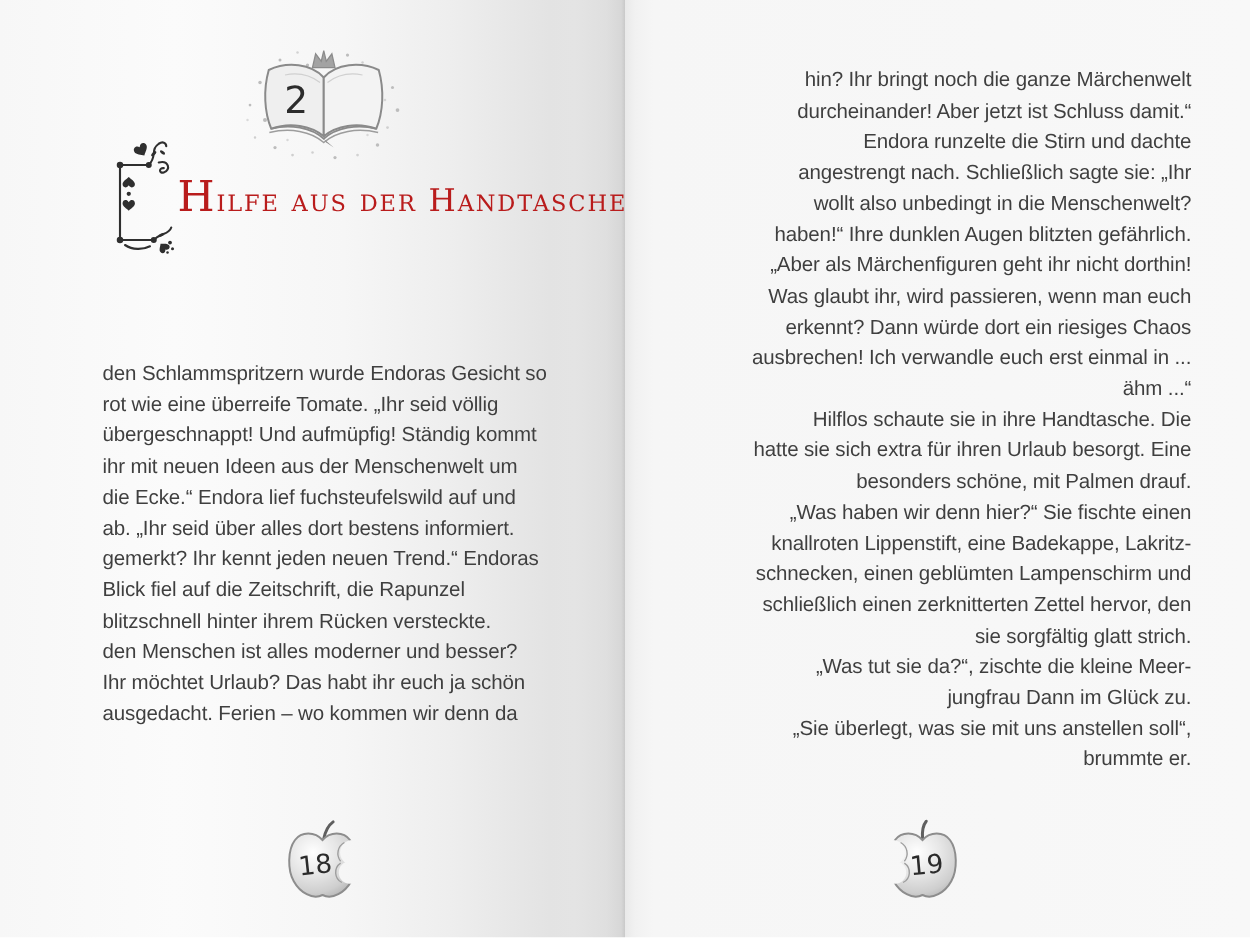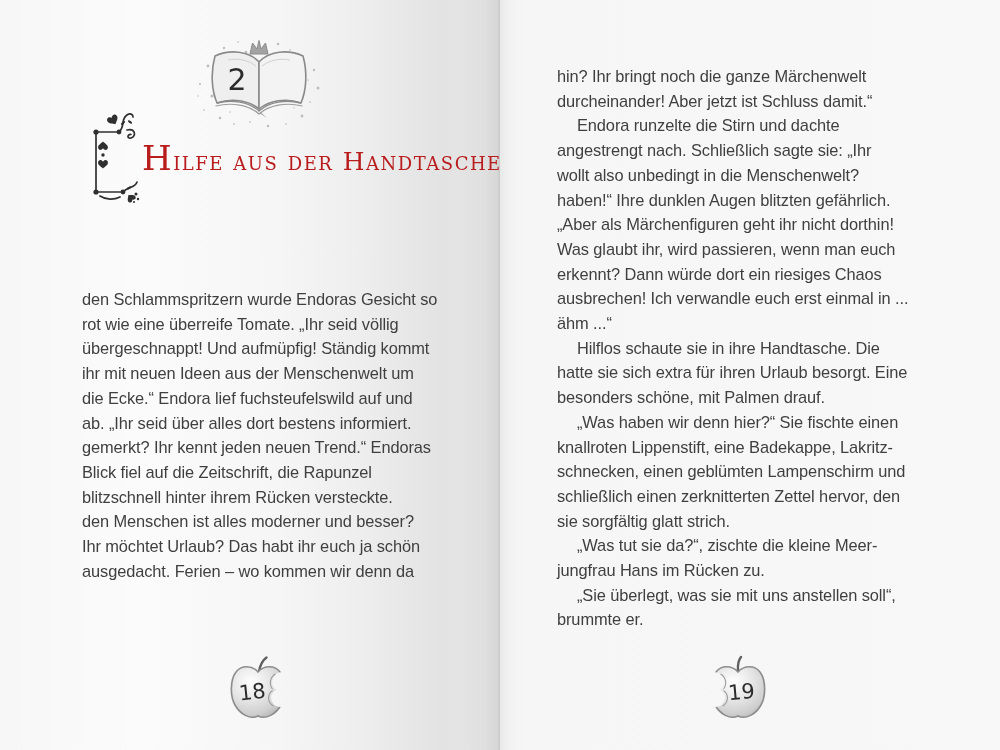--- a/index.html
+++ b/index.html
@@ -32,21 +32,21 @@
   }
   .chapter-title::first-letter{font-size:34px;}
   .textblock{
     position:absolute;
     font-size:16.4px;line-height:24.7px;letter-spacing:-0.1px;
     color:#3f3f3f;font-weight:500;
   }
   .textblock .line{white-space:nowrap;}
   .textblock .line.ind{padding-left:20px;}
   #text-left{left:82px;top:287px;width:392px;}
-  #text-right{left:557px;top:64px;width:396px;}
+  #text-right{left:557px;top:52px;width:396px;text-align:right;}
   .apple{position:absolute;width:64px;height:72px;}
   #apple-left{left:226px;top:654px;}
   #apple-right{left:706px;top:654px;}
   .apple text, .chapter-badge text{font-family:"DejaVu Sans",sans-serif;}
 </style>
 </head>
 <body>
 
 <div id="spread">
 
@@ -157,21 +157,21 @@
       <div class="line">ähm ...“</div>
       <div class="line ind">Hilflos schaute sie in ihre Handtasche. Die</div>
       <div class="line">hatte sie sich extra für ihren Urlaub besorgt. Eine</div>
       <div class="line">besonders schöne, mit Palmen drauf.</div>
       <div class="line ind">„Was haben wir denn hier?“ Sie fischte einen</div>
       <div class="line">knallroten Lippenstift, eine Badekappe, Lakritz-</div>
       <div class="line">schnecken, einen geblümten Lampenschirm und</div>
       <div class="line">schließlich einen zerknitterten Zettel hervor, den</div>
       <div class="line">sie sorgfältig glatt strich.</div>
       <div class="line ind">„Was tut sie da?“, zischte die kleine Meer-</div>
-      <div class="line">jungfrau Hans im Rücken zu.</div>
+      <div class="line">jungfrau Dann im Glück zu.</div>
       <div class="line ind">„Sie überlegt, was sie mit uns anstellen soll“,</div>
       <div class="line">brummte er.</div>
     </div>
 
   <svg id="apple-left" class="apple" viewBox="0 0 64 72">
     <defs>
       <radialGradient id="agrad1" cx="0.36" cy="0.3" r="0.8">
         <stop offset="0" stop-color="#ffffff"></stop>
           <stop offset="0.45" stop-color="#e6e6e6"></stop>
         <stop offset="0.8" stop-color="#cecece"></stop>

